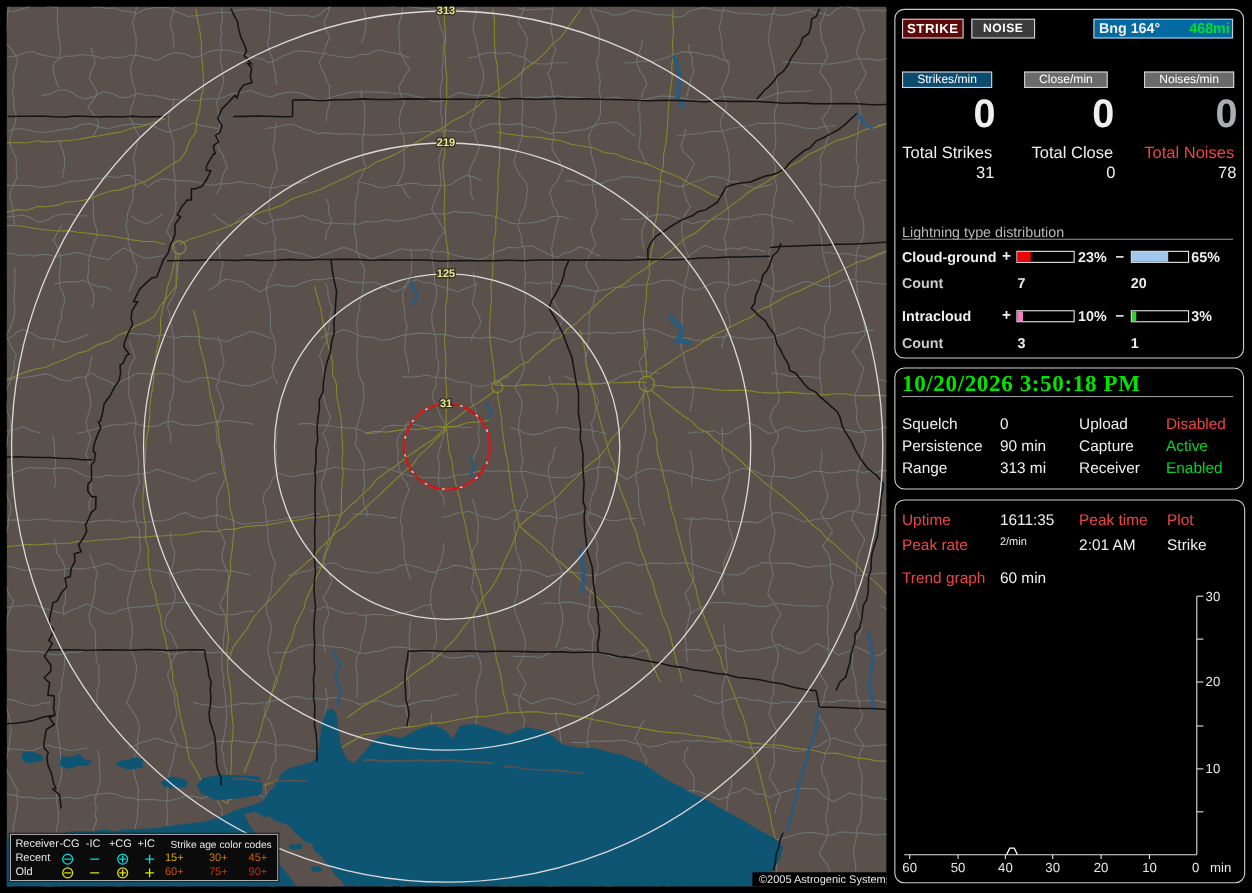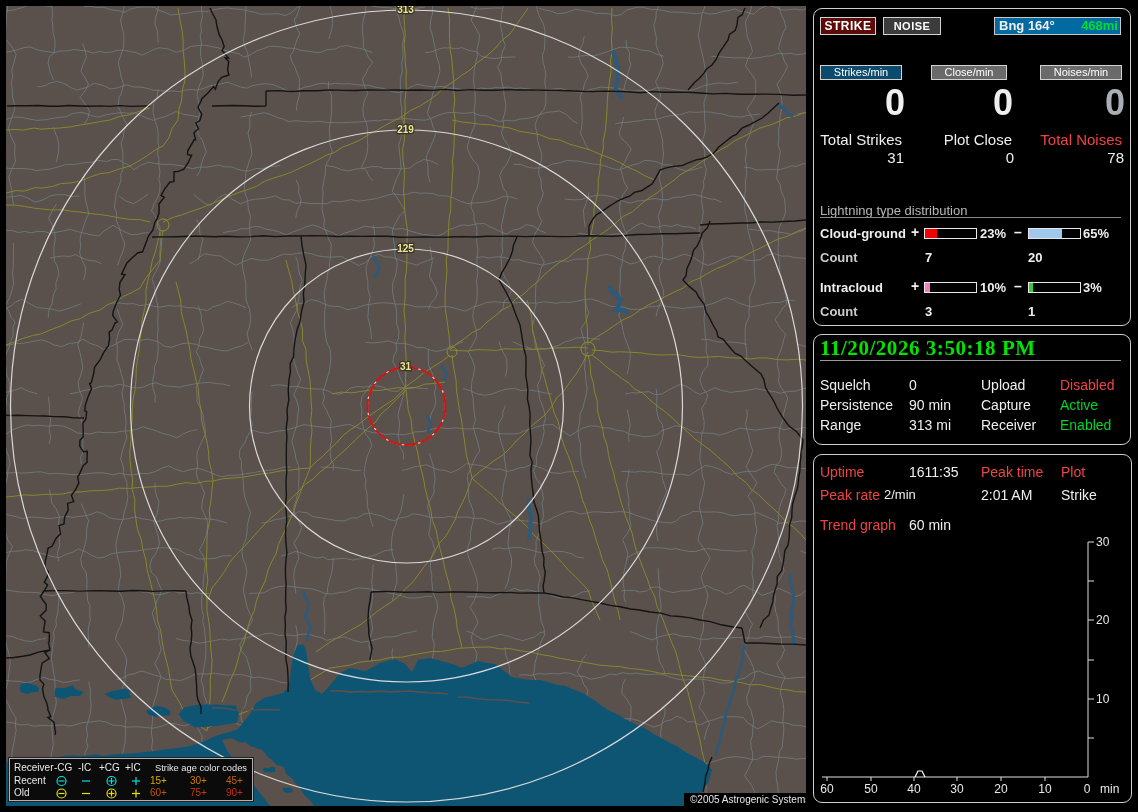--- a/index.html
+++ b/index.html
@@ -97,21 +97,21 @@
 <div class="btn b" style="left:820px;top:17px;width:54px;height:16px;background:#5c0b08;font-size:12px;line-height:16px;letter-spacing:.5px">STRIKE</div>
 <div class="btn b" style="left:883px;top:17px;width:56px;height:16px;background:#3c3c3c;font-size:11px;line-height:16px;letter-spacing:.5px">NOISE</div>
 <div class="abs" style="left:994px;top:17px;width:125px;height:16px;background:#0369a1;border:1px solid #c8c8c8;font-size:13px;line-height:16px;font-weight:bold"><span class="w" style="margin-left:4px">Bng 164°</span><span style="color:#00dd33;float:right;margin-right:2px">468mi</span></div>
 <div class="btn" style="left:820px;top:65px;width:80px;height:13px;background:#0c4a6e;font-size:11px;line-height:13px">Strikes/min</div>
 <div class="btn" style="left:931px;top:65px;width:74px;height:13px;background:#6a6a6a;font-size:11px;line-height:13px">Close/min</div>
 <div class="btn" style="left:1040px;top:65px;width:80px;height:13px;background:#6a6a6a;font-size:11px;line-height:13px">Noises/min</div>
 <div class="abs w b r" style="left:805px;top:82px;width:100px;font-size:36px">0</div>
 <div class="abs w b r" style="left:913px;top:82px;width:100px;font-size:36px">0</div>
 <div class="abs b r" style="left:1025px;top:82px;width:100px;font-size:36px;color:#a8aeb2">0</div>
 <div class="abs w r" style="left:802px;top:131px;width:100px;font-size:15px">Total Strikes</div>
-<div class="abs w r" style="left:912px;top:131px;width:100px;font-size:15px">Plot Close</div>
+<div class="abs w r" style="left:912px;top:131px;width:100px;font-size:15px">Total Close</div>
 <div class="abs g r" style="left:1022px;top:131px;width:100px;font-size:15px">Total Noises</div>
 <div class="abs w r" style="left:804px;top:149px;width:100px;font-size:15px">31</div>
 <div class="abs w r" style="left:914px;top:149px;width:100px;font-size:15px">0</div>
 <div class="abs w r" style="left:1024px;top:149px;width:100px;font-size:15px">78</div>
 <div class="abs" style="left:820px;top:203px;font-size:13px;color:#b8b8b8">Lightning type distribution</div>
 <div class="abs" style="left:820px;top:217px;width:301px;height:1px;background:#8a8a8a"></div>
 <div class="abs w b" style="left:820px;top:226px;font-size:13px">Cloud-ground</div>
 <div class="abs w b" style="left:911px;top:224px;font-size:14px">+</div>
 <div class="abs" style="left:924px;top:228px;width:51px;height:9px;border:1px solid #e8e8e8;background:#000">
     <div style="width:23%;height:100%;background:#ee0404"></div>
@@ -133,41 +133,41 @@
 <div class="abs w b" style="left:980px;top:280px;font-size:13px">10%</div>
 <div class="abs w b" style="left:1014px;top:278px;font-size:14px">–</div>
 <div class="abs" style="left:1028px;top:282px;width:51px;height:9px;border:1px solid #e8e8e8;background:#000">
     <div style="width:7%;height:100%;background:#38cc38"></div>
   </div>
 <div class="abs w b" style="left:1083px;top:280px;font-size:13px">3%</div>
 <div class="abs b" style="left:820px;top:304px;font-size:13px;color:#cccccc">Count</div>
 <div class="abs w b" style="left:925px;top:304px;font-size:13px">3</div>
 <div class="abs w b" style="left:1028px;top:304px;font-size:13px">1</div>
 <div class="panel" style="left:813px;top:334px;width:316px;height:109px"></div>
-<div class="abs b" style="left:820px;top:336px;font-size:21px;letter-spacing:0.55px;color:#00e400;font-family:'Liberation Serif',serif">11/20/2026 3:50:18 PM</div>
+<div class="abs b" style="left:820px;top:336px;font-size:21px;letter-spacing:0.55px;color:#00e400;font-family:'Liberation Serif',serif">10/20/2026 3:50:18 PM</div>
 <div class="abs" style="left:820px;top:360px;width:301px;height:1px;background:#999"></div>
 <div class="abs w" style="left:820px;top:377px;font-size:14px">Squelch</div>
 <div class="abs w" style="left:909px;top:377px;font-size:14px">0</div>
 <div class="abs w" style="left:981px;top:377px;font-size:14px">Upload</div>
 <div class="abs" style="left:1060px;top:377px;font-size:14px"><span class="g">Disabled</span></div>
 <div class="abs w" style="left:820px;top:397px;font-size:14px">Persistence</div>
 <div class="abs w" style="left:909px;top:397px;font-size:14px">90 min</div>
 <div class="abs w" style="left:981px;top:397px;font-size:14px">Capture</div>
 <div class="abs" style="left:1060px;top:397px;font-size:14px"><span class="gr">Active</span></div>
 <div class="abs w" style="left:820px;top:417px;font-size:14px">Range</div>
 <div class="abs w" style="left:909px;top:417px;font-size:14px">313 mi</div>
 <div class="abs w" style="left:981px;top:417px;font-size:14px">Receiver</div>
 <div class="abs" style="left:1060px;top:417px;font-size:14px"><span class="gr">Enabled</span></div>
 <div class="panel" style="left:813px;top:454px;width:317px;height:347px"></div>
 <div class="abs g" style="left:820px;top:464px;font-size:14px">Uptime</div>
 <div class="abs w" style="left:909px;top:464px;font-size:14px">1611:35</div>
 <div class="abs g" style="left:981px;top:464px;font-size:14px">Peak time</div>
 <div class="abs g" style="left:1061px;top:464px;font-size:14px">Plot</div>
 <div class="abs g" style="left:820px;top:487px;font-size:14px">Peak rate</div>
-<div class="abs w" style="left:884px;top:487px;font-size:13px">2/min</div>
+<div class="abs w" style="left:909px;top:487px;font-size:10px">2/min</div>
 <div class="abs w" style="left:981px;top:487px;font-size:14px">2:01 AM</div>
 <div class="abs w" style="left:1061px;top:487px;font-size:14px">Strike</div>
 <div class="abs g" style="left:820px;top:517px;font-size:14px">Trend graph</div>
 <div class="abs w" style="left:909px;top:517px;font-size:14px">60 min</div>
 <svg class="abs" style="left:813px;top:454px" width="317" height="347" viewBox="0 0 317 347">
     <line x1="275" y1="88" x2="275" y2="323" stroke="#e0e0e0" stroke-width="1"></line>
     <line x1="9" y1="323" x2="275" y2="323" stroke="#e0e0e0" stroke-width="1"></line>
     <line x1="275" y1="284" x2="281" y2="284" stroke="#e0e0e0" stroke-width="1"></line>
     <line x1="275" y1="245" x2="281" y2="245" stroke="#e0e0e0" stroke-width="1"></line>
     <text x="283" y="249" font-size="12" fill="#e8e8e8" font-family="Liberation Sans,sans-serif">10</text>

